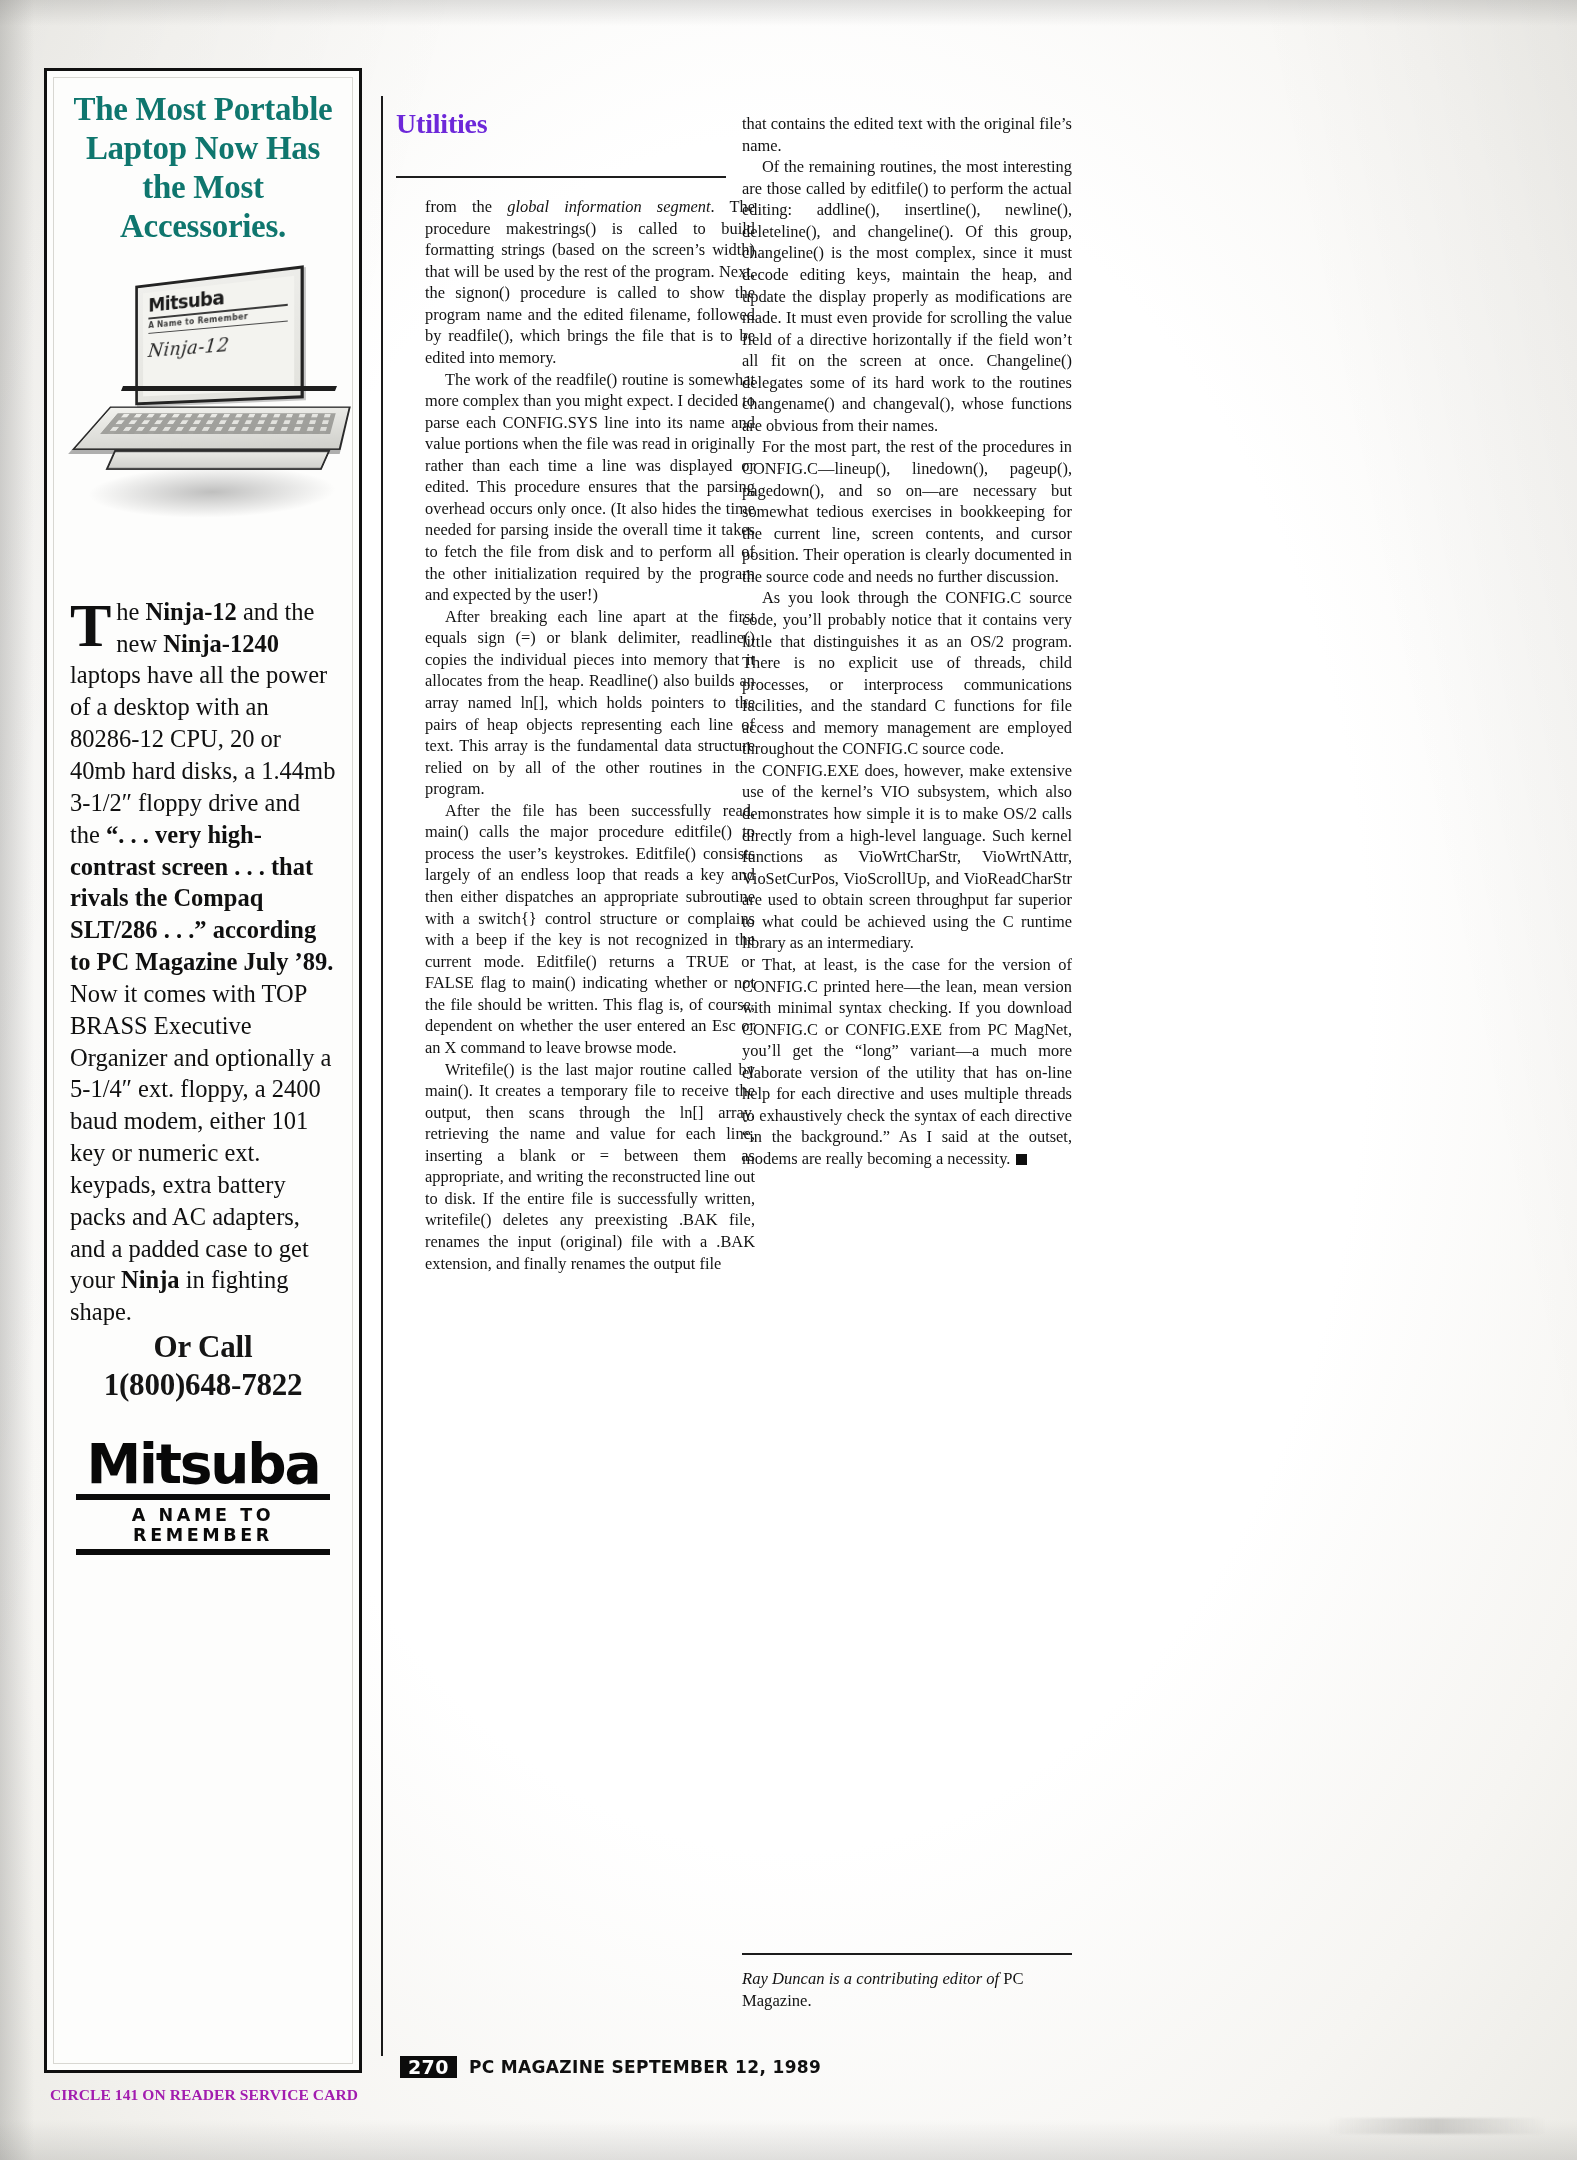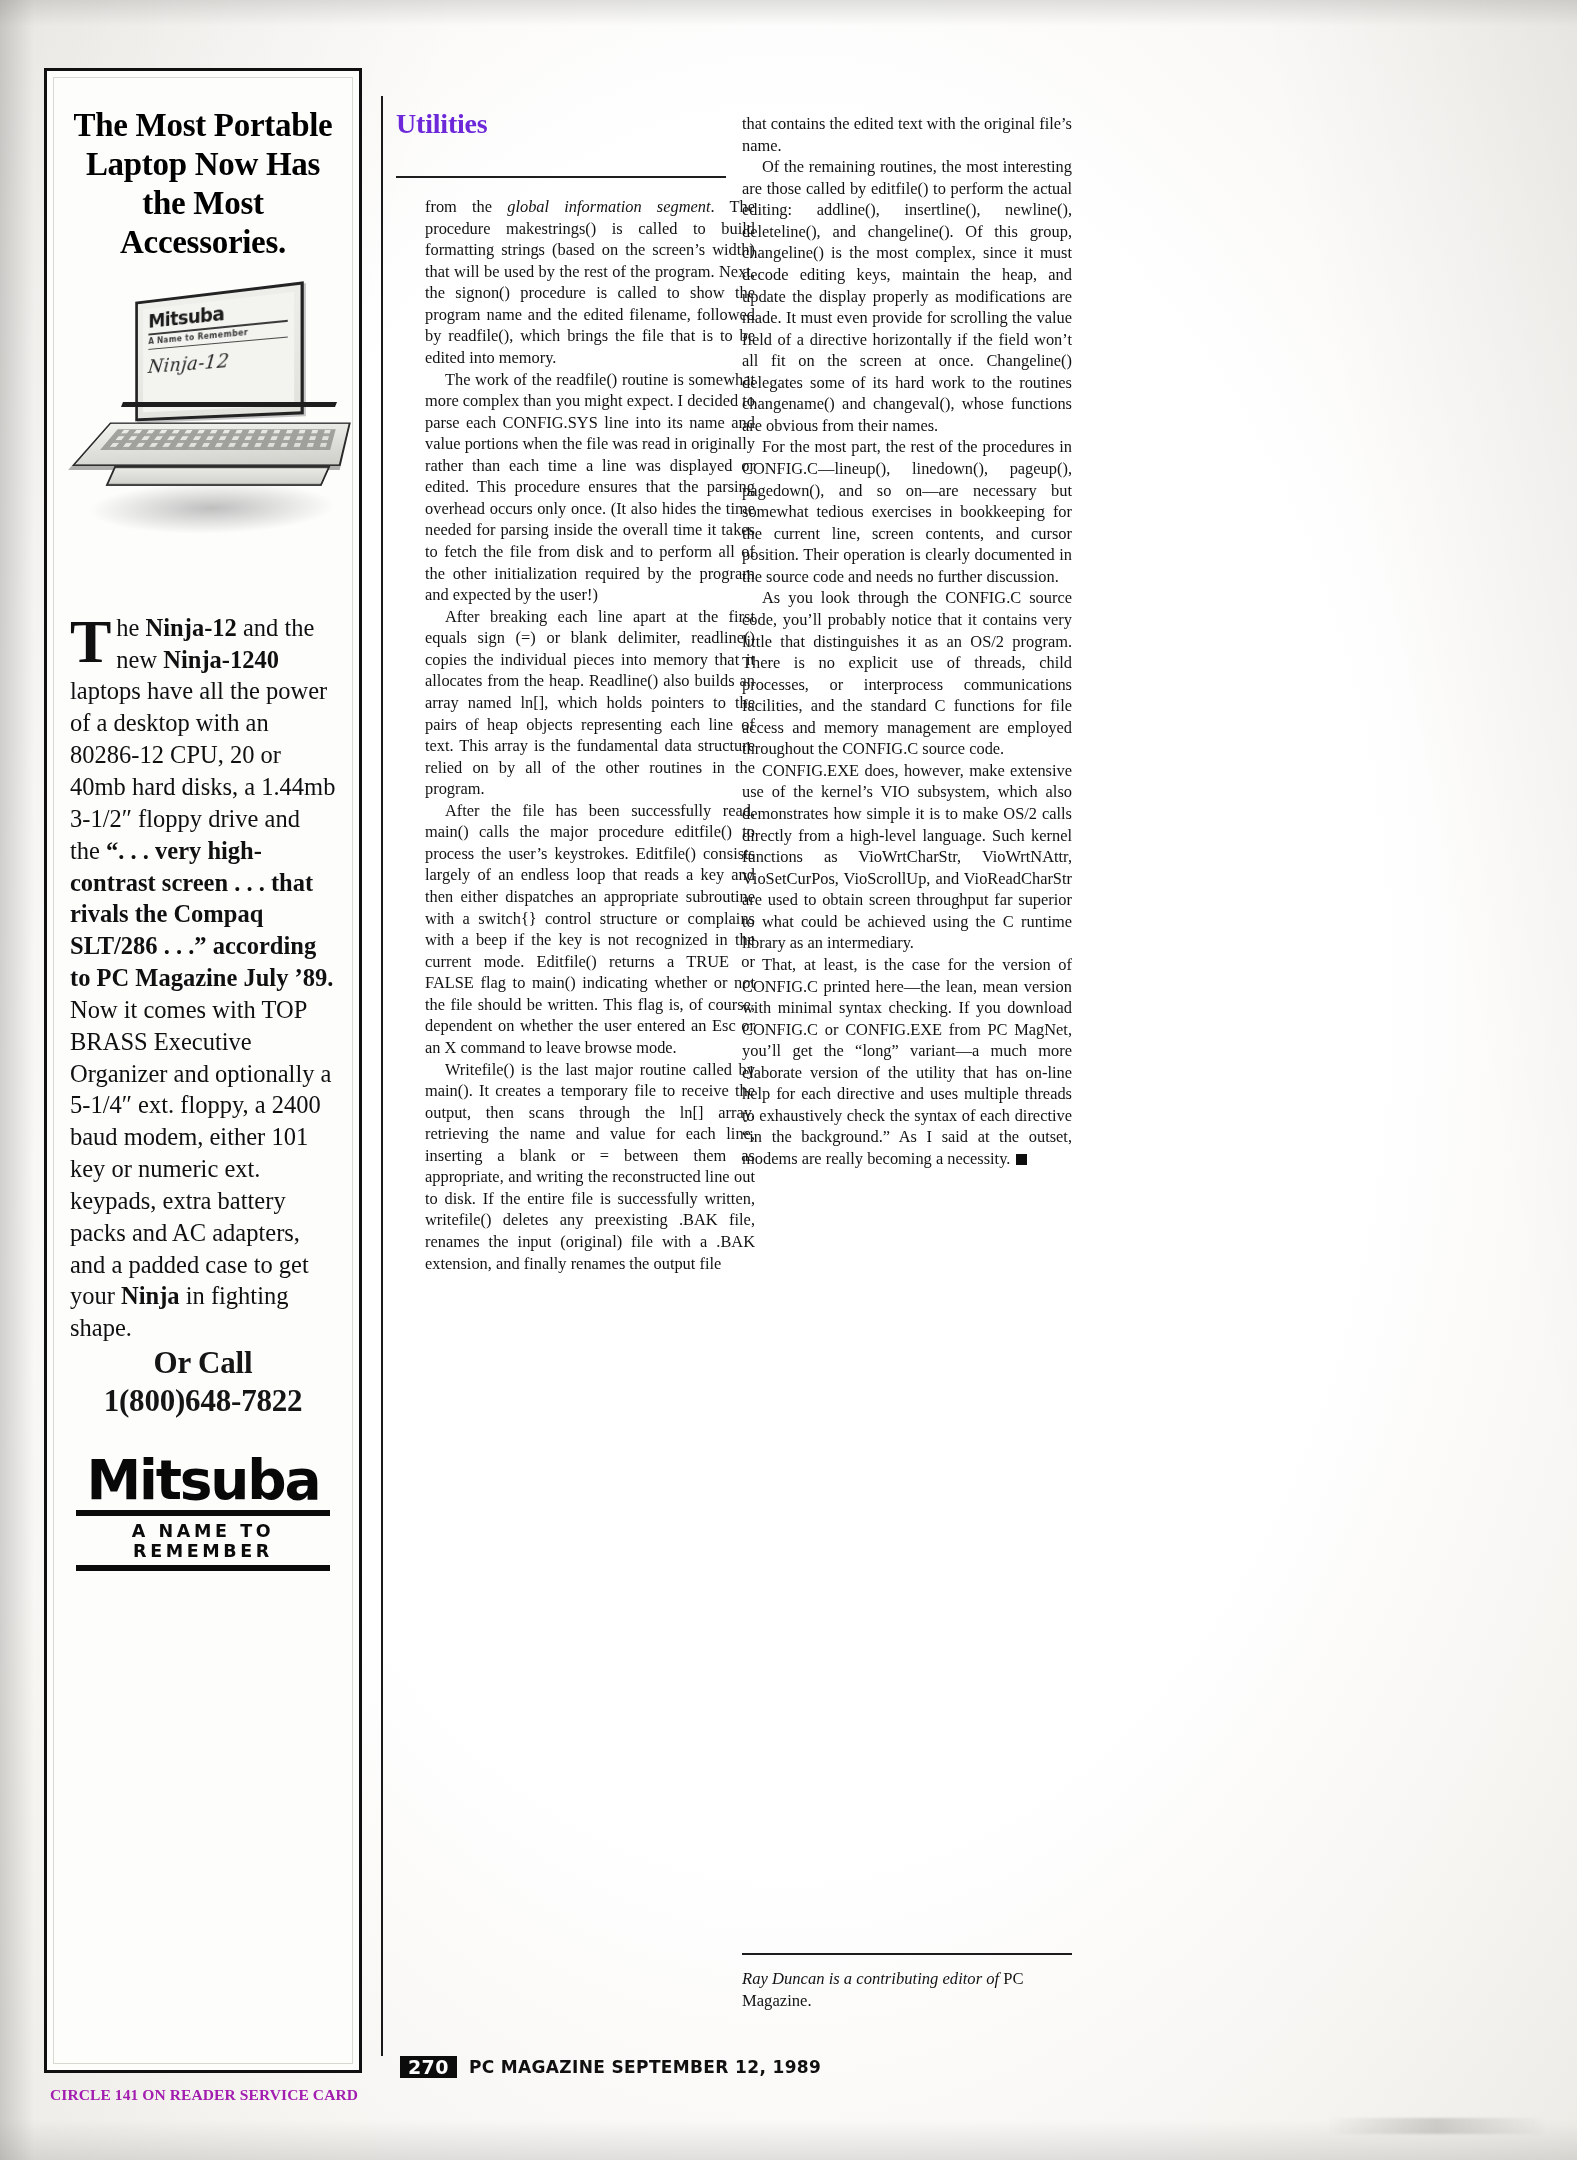--- a/index.html
+++ b/index.html
@@ -50,28 +50,28 @@
     box-sizing: border-box;
   }
   .ad-inner {
     position: absolute;
     inset: 6px;
     border: 1px solid #d8d7d2;
     box-sizing: border-box;
     padding: 0 16px;
   }
   .ad-headline {
-    margin-top: 28px;
+    margin-top: 12px;
     text-align: center;
     font-family: "Liberation Serif", "DejaVu Serif", serif;
     font-weight: bold;
     font-size: 33px;
     line-height: 1.18;
     letter-spacing: -0.3px;
-    color: #000000;
+    color: #0f766e;
   }
 
   
   .laptop-wrap {
     position: relative;
     height: 330px;
     margin-top: 14px;
   }
   .lap-shadow {
     position: absolute;

